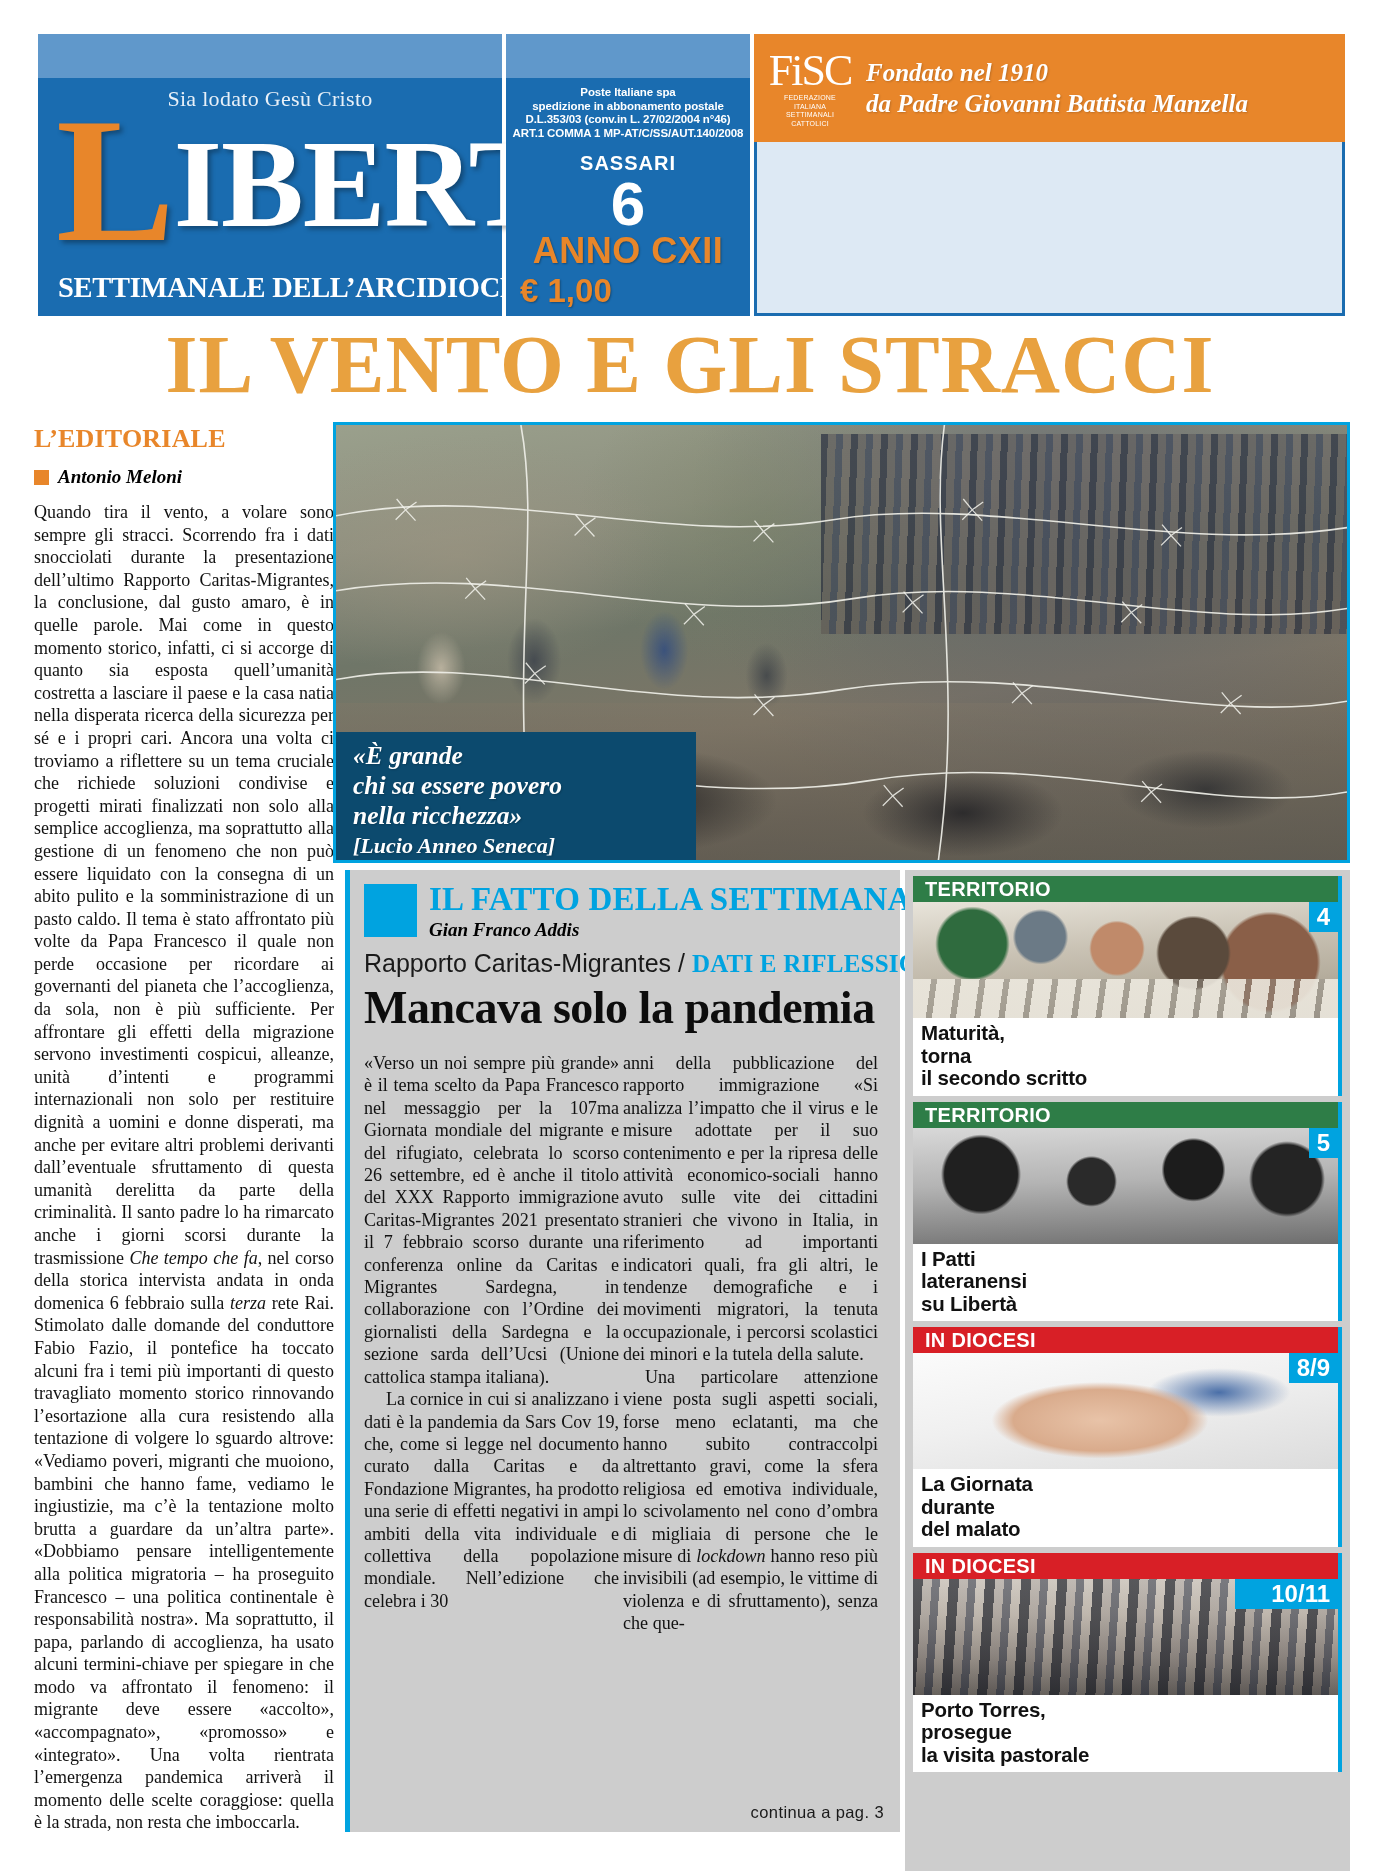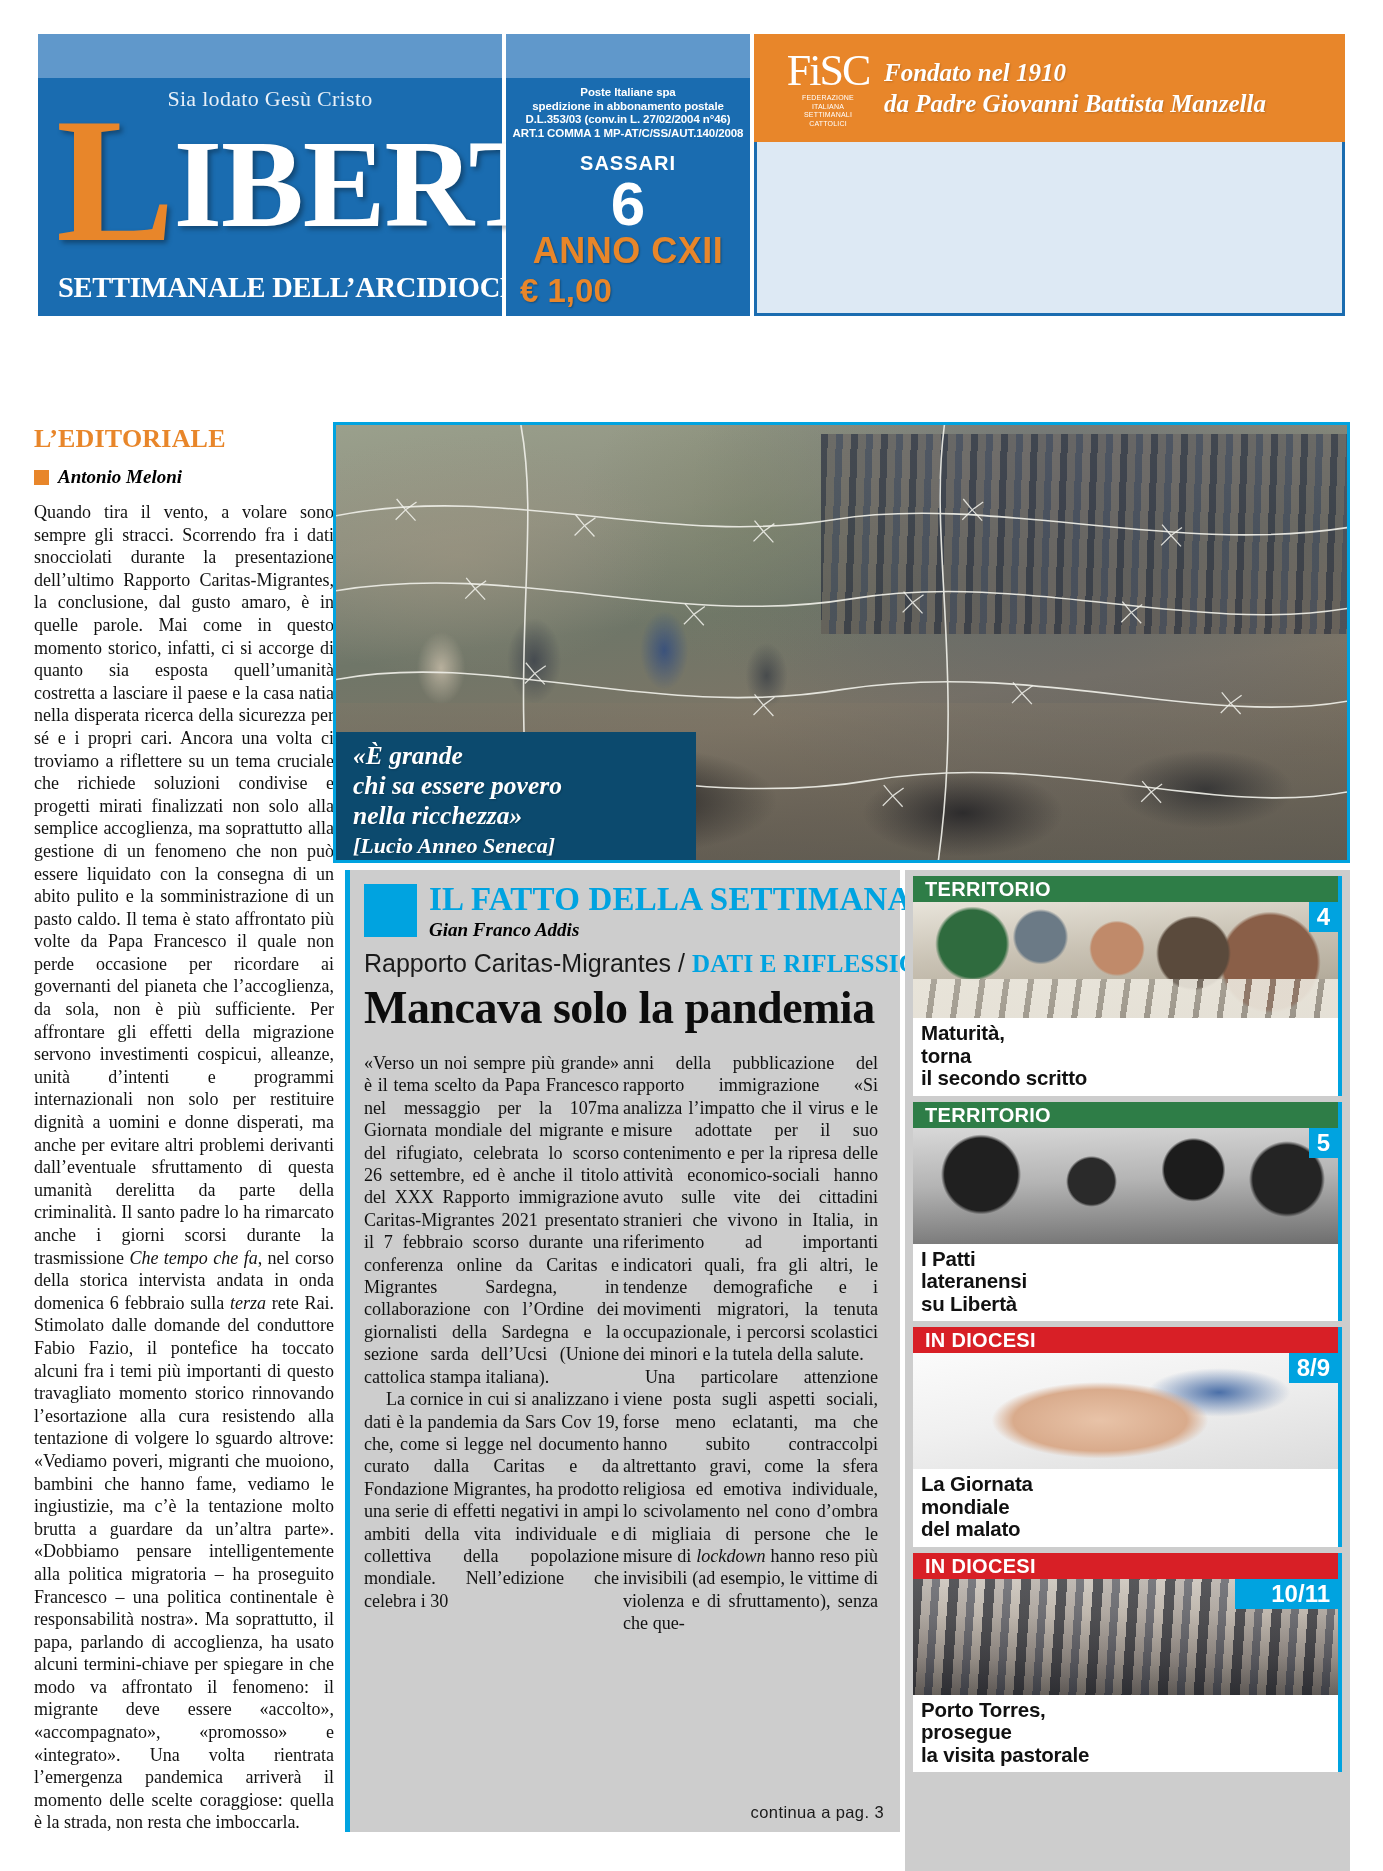--- a/index.html
+++ b/index.html
@@ -152,21 +152,21 @@
   .mh-right {
     flex: 1;
     display: flex;
     flex-direction: column;
   }
   .mh-fisc {
     height: 108px;
     background: #e8862a;
     display: flex;
     align-items: center;
-    padding-left: 32px;
+    padding-left: 14px;
     gap: 14px;
   }
   .fisc-logo {
     width: 84px;
     text-align: center;
     color: #ffffff;
   }
   .fisc-mark {
     font-family: "Liberation Serif", serif;
     font-size: 44px;
@@ -582,20 +582,21 @@
         <div>
           <div class="fisc-found">Fondato nel 1910</div>
           <div class="fisc-found">da Padre Giovanni Battista Manzella</div>
         </div>
       </div>
       <div class="mh-adbox"></div>
     </div>
 
   </div>
 
+  <div class="banner">IL VENTO E GLI STRACCI</div>
 
   <div class="editorial">
     <div class="ed-kicker">L’EDITORIALE</div>
     <div class="ed-byline">
       <span class="ed-bullet"></span>
       <span class="ed-author">Antonio Meloni</span>
     </div>
     <div class="ed-body"><span>Quando tira il vento, a volare sono sempre gli stracci. Scorrendo fra i dati snocciolati durante la presentazione dell’ultimo Rapporto Caritas-Migrantes, la conclusione, dal gusto amaro, è in quelle parole. Mai come in questo momento storico, infatti, ci si accorge di quanto sia esposta quell’umanità costretta a lasciare il paese e la casa natia nella disperata ricerca della sicurezza per sé e i propri cari. Ancora una volta ci troviamo a riflettere su un tema cruciale che richiede soluzioni condivise e progetti mirati finalizzati non solo alla semplice accoglienza, ma soprattutto alla gestione di un fenomeno che non può essere liquidato con la consegna di un abito pulito e la somministrazione di un pasto caldo. Il tema è stato affrontato più volte da Papa Francesco il quale non perde occasione per ricordare ai governanti del pianeta che l’accoglienza, da sola, non è più sufficiente. Per affrontare gli effetti della migrazione servono investimenti cospicui, alleanze, unità d’intenti e programmi internazionali non solo per restituire dignità a uomini e donne disperati, ma anche per evitare altri problemi derivanti dall’eventuale sfruttamento di questa umanità derelitta da parte della criminalità. Il santo padre lo ha rimarcato anche i giorni scorsi durante la trasmissione </span><em>Che tempo che fa</em><span>, nel corso della storica intervista andata in onda domenica 6 febbraio sulla </span><em>terza</em><span> rete Rai. Stimolato dalle domande del conduttore Fabio Fazio, il pontefice ha toccato alcuni fra i temi più importanti di questo travagliato momento storico rinnovando l’esortazione alla cura resistendo alla tentazione di volgere lo sguardo altrove: «Vediamo poveri, migranti che muoiono, bambini che hanno fame, vediamo le ingiustizie, ma c’è la tentazione molto brutta a guardare da un’altra parte». «Dobbiamo pensare intelligentemente alla politica migratoria – ha proseguito Francesco – una politica continentale è responsabilità nostra». Ma soprattutto, il papa, parlando di accoglienza, ha usato alcuni termini-chiave per spiegare in che modo va affrontato il fenomeno: il migrante deve essere «accolto», «accompagnato», «promosso» e «integrato». Una volta rientrata l’emergenza pandemica arriverà il momento delle scelte coraggiose: quella è la strada, non resta che imboccarla.</span></div>
   </div>
 
@@ -694,21 +695,21 @@
     </div>
 
     <div class="sb-card">
       <div class="sb-cat red">IN DIOCESI</div>
       <div class="sb-pagenum" style="top:26px;">8/9</div>
       <div class="sb-thumb">
           <div class="th-hand"></div>
         </div>
       <div class="sb-cap">
         <div>La Giornata</div>
-        <div>mondiale</div>
+        <div>durante</div>
         <div>del malato</div>
       </div>
     </div>
 
     <div class="sb-card">
       <div class="sb-cat red">IN DIOCESI</div>
       <div class="sb-pagenum" style="top:26px;padding-left:36px;">10/11</div>
       <div class="sb-thumb">
           <div class="th-hall"></div>
         </div>

